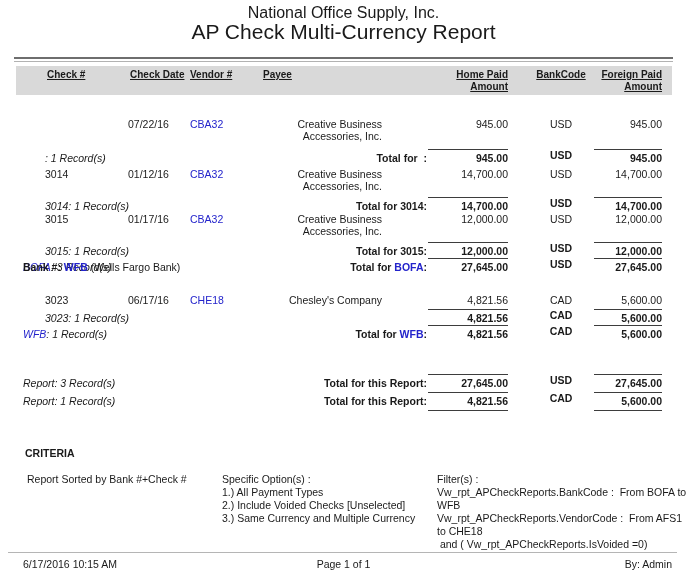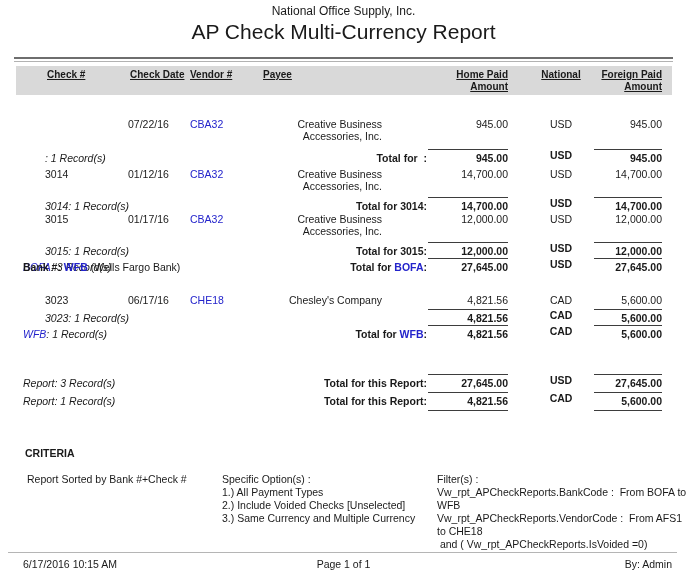--- a/index.html
+++ b/index.html
@@ -1,19 +1,19 @@
 <!DOCTYPE html>
 <html><head>
 <meta charset="utf-8">
 <style>
   html,body{margin:0;padding:0;background:#fff;}
   .page{position:relative;width:687px;height:583px;background:#ffffff;overflow:hidden;
         font-family:"Liberation Sans",sans-serif;font-size:10.5px;color:#1a1a1a;}
   .center{position:absolute;left:0;right:0;text-align:center;}
-  .company{top:4px;font-size:12px;}
+  .company{top:4px;font-size:16px;}
   .title{top:20px;font-size:21px;}
   .dbl-rule{position:absolute;left:14px;right:14px;top:57px;height:2px;
             border-top:2px solid #6e6e6e;border-bottom:1px solid #b2b2b2;}
   .band{position:absolute;left:16px;right:15px;top:66px;height:29px;background:#d9d9d9;}
   .hdr{position:absolute;top:69px;font-weight:bold;font-size:10px;line-height:12px;white-space:pre;}
   .hdr u{text-decoration:underline;}
   .row{position:absolute;left:0;right:0;height:16px;}
   .cell{position:absolute;top:0;white-space:pre;line-height:12px;}
   .c-bank{left:23px;}
   .c-check{left:45px;}
@@ -52,21 +52,21 @@
   <div class="center company">National Office Supply, Inc.</div>
   <div class="center title">AP Check Multi-Currency Report</div>
   <div class="dbl-rule"></div>
 
   <div class="band"></div>
   <span class="hdr c-check" style="left:47px"><u>Check #</u></span>
   <span class="hdr c-date" style="left:130px"><u>Check Date</u></span>
   <span class="hdr" style="left:190px"><u>Vendor #</u></span>
   <span class="hdr" style="left:263px"><u>Payee</u></span>
   <span class="hdr c-home"><u>Home Paid</u><br><u>Amount</u></span>
-  <span class="hdr c-curr"><u>National</u></span>
+  <span class="hdr c-curr"><u>BankCode</u></span>
   <span class="hdr c-foreign"><u>Foreign Paid</u><br><u>Amount</u></span>
 
 
   <div class="row" style="top:118px">
     <span class="cell c-check"></span>
     <span class="cell c-date">07/22/16</span>
     <span class="cell c-vendor blue">CBA32</span>
     <span class="cell c-payee">Creative Business Accessories, Inc.</span>
     <span class="cell c-home">945.00</span>
     <span class="cell c-curr">USD</span>

